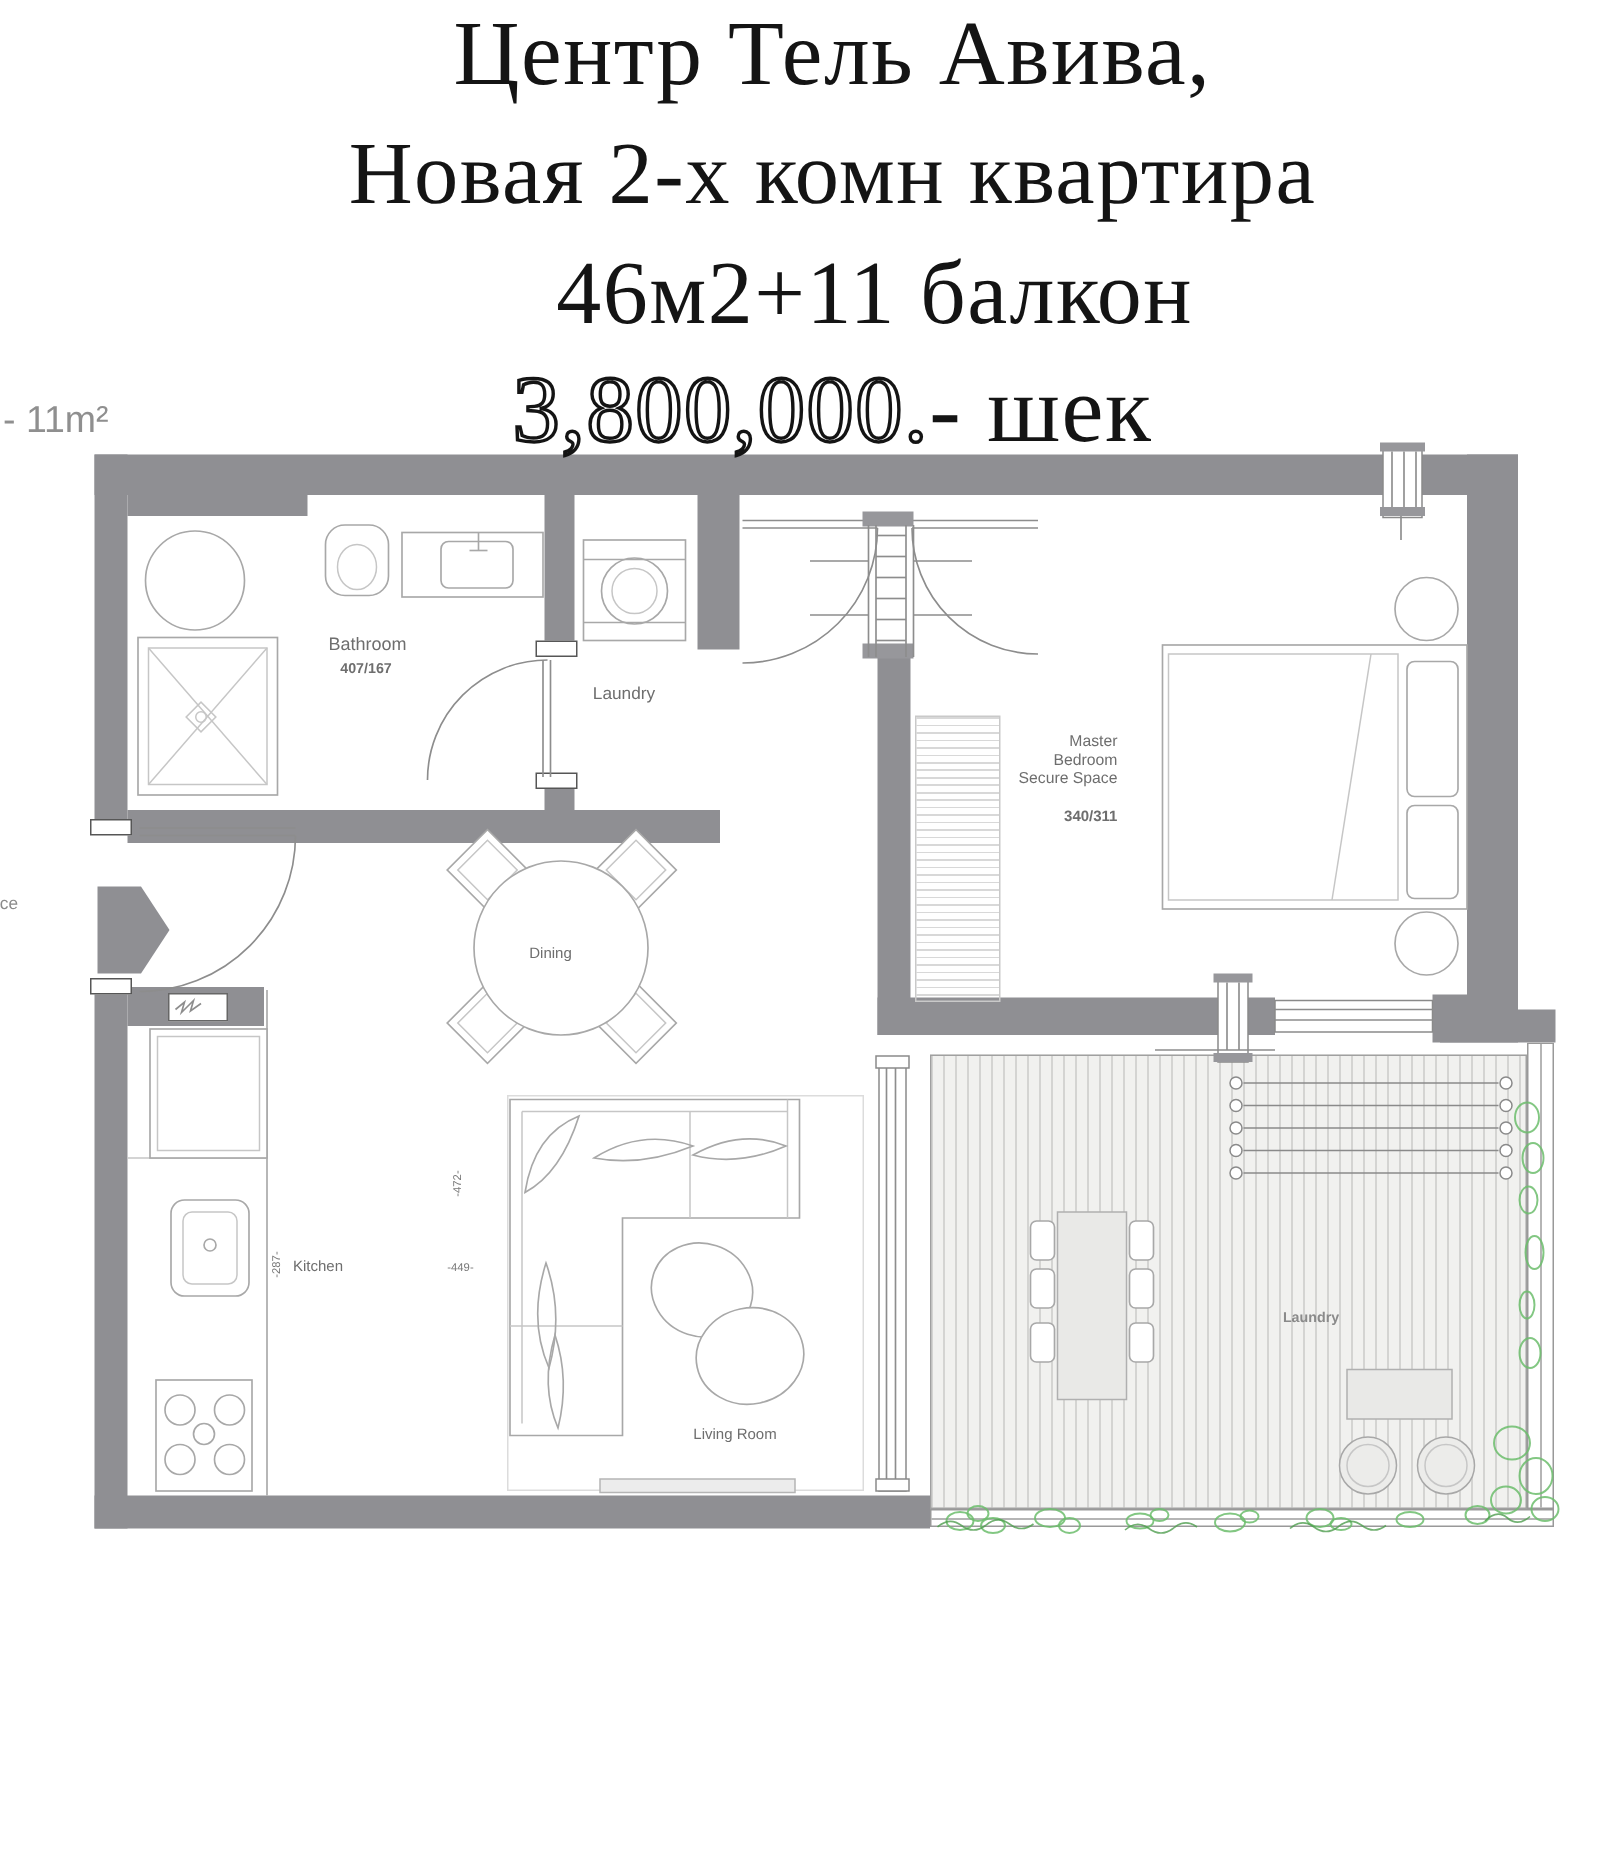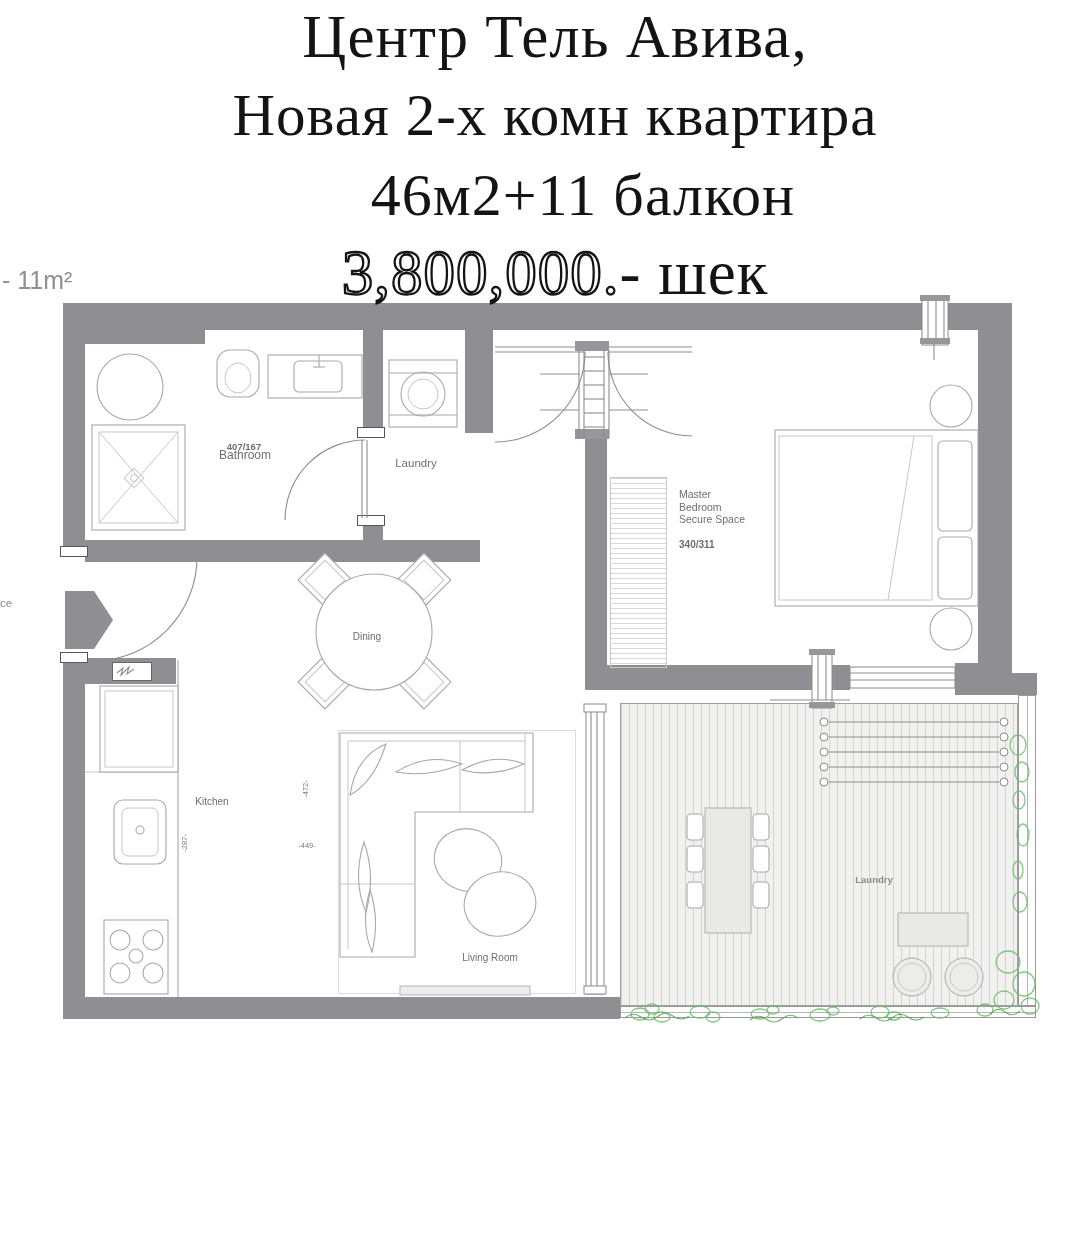--- a/index.html
+++ b/index.html
@@ -57,21 +57,21 @@
   .grn{stroke:var(--plant-green);fill:none;stroke-width:1.3;opacity:.85;}
   .grn2{stroke:#4f9e4f;fill:none;stroke-width:1.1;opacity:.8;}
   
   .lbl{position:absolute;transform:translate(-50%,-50%);white-space:nowrap;
        color:var(--label-text);z-index:4;}
   .dim{position:absolute;transform:translate(-50%,-50%) rotate(-90deg);
        white-space:nowrap;color:#787878;font-size:7.5px;z-index:4;}
   .dimh{position:absolute;transform:translate(-50%,-50%);
        white-space:nowrap;color:#787878;font-size:7.5px;z-index:4;}
   #master-lbl{position:absolute;left:712px;top:488px;transform:translateX(-50%);
-       text-align:left;font-size:10.5px;line-height:12.5px;
+       text-align:right;font-size:10.5px;line-height:12.5px;
        color:var(--label-text);z-index:4;}
   #master-lbl .dims{margin-top:13px;font-weight:bold;font-size:10px;}
 </style>
 </head>
 <body>
 
 <div class="title-line" id="t1">Центр Тель Авива,</div>
 <div class="title-line" id="t2">Новая 2-х комн квартира</div>
 <div class="title-line" id="t3">46м2+11 балкон</div>
 <div class="title-line" id="t4">
@@ -334,28 +334,28 @@
     <ellipse class="grn" cx="1024" cy="984" rx="11" ry="12"></ellipse>
     <ellipse class="grn" cx="1004" cy="1000" rx="10" ry="9"></ellipse>
     <ellipse class="grn" cx="1030" cy="1006" rx="9" ry="8"></ellipse>
     <path class="grn2" d="M625,1018 q8,-7 16,-1 q8,6 16,0 q8,-7 16,-1 q8,6 16,0"></path>
     <path class="grn2" d="M750,1020 q8,-7 16,-1 q8,6 16,0 q8,-7 16,-1"></path>
     <path class="grn2" d="M860,1019 q8,-7 16,-1 q8,6 16,0 q8,-7 16,-1 q8,6 16,0"></path>
     <path class="grn2" d="M990,1014 q8,-8 15,-2 q7,6 15,-1"></path>
   </g>
 </svg>
 
-<div class="lbl" style="left:245px;top:455px;font-size:12px">Bathroom</div>
+<div class="lbl" style="left:245px;top:429px;font-size:12px">Bathroom</div>
 <div class="lbl" style="left:244px;top:446px;font-size:9.5px;font-weight:bold">407/167</div>
 <div class="lbl" style="left:416px;top:463px;font-size:11.5px">Laundry</div>
 <div id="master-lbl">
   <div>Master</div>
   <div>Bedroom</div>
   <div>Secure Space</div>
   <div class="dims">340/311</div>
 </div>
 <div class="lbl" style="left:367px;top:636px;font-size:10px">Dining</div>
-<div class="lbl" style="left:212px;top:801px;font-size:10px">Kitchen</div>
+<div class="lbl" style="left:212px;top:845px;font-size:10px">Kitchen</div>
 <div class="lbl" style="left:490px;top:957px;font-size:10px">Living Room</div>
 <div class="lbl" style="left:874px;top:879px;font-size:9.5px;color:#8a8a8a;font-weight:bold">Laundry</div>
 <div class="dim" style="left:184px;top:843px">-287-</div>
 <div class="dim" style="left:305px;top:789px">-472-</div>
 <div class="dimh" style="left:307px;top:845px">-449-</div>
 
 </body></html>

